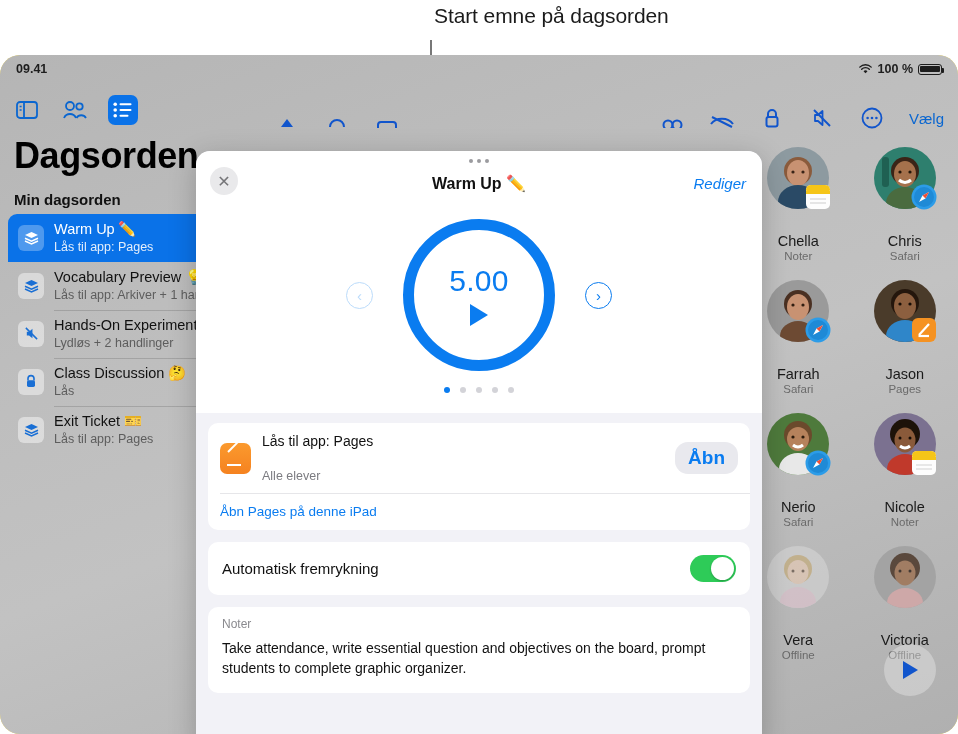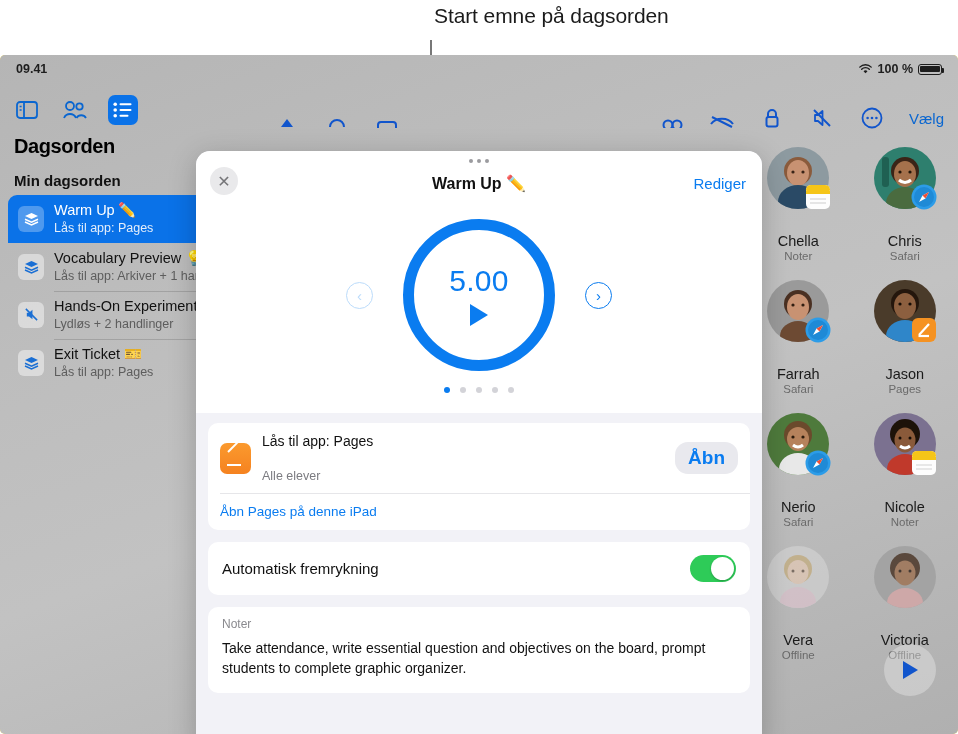--- a/index.html
+++ b/index.html
@@ -24,21 +24,21 @@
   }
   .callout-line-h {
     position: absolute; left: 430px; top: 256px;
     width: 48px; height: 2px; background: #777;
   }
 
   
   .device {
     position: absolute; left: 0; top: 55px;
     width: 958px; height: 679px;
-    border-radius: 5px;
+    border-radius: 20px;
     overflow: hidden;
     background: #fde047;
   }
   .device-inner {
     position: absolute; inset: 0;
     background: linear-gradient(160deg,#b5b5b5 0%,#bdbdbd 30%,#c2c2c2 55%,#b0b0b0 100%);
   }
 
   
   .statusbar {
@@ -68,21 +68,21 @@
   .sidebar-toolbar {
     display: flex; align-items: center; gap: 18px;
     padding: 8px 0 0 12px; height: 46px;
   }
   .sb-icon-btn {
     width: 30px; height: 30px; display:flex; align-items:center; justify-content:center;
     border-radius: 7px;
   }
   .sb-icon-btn.active { background: #0a72e8; }
   .page-title {
-    font-size: 20px; font-weight: bold; color: #000;
+    font-size: 36px; font-weight: bold; color: #000;
     padding: 6px 0 0 14px; letter-spacing: -0.4px;
   }
   .section-title {
     font-size: 15px; font-weight: bold; color: #111;
     padding: 14px 0 6px 14px;
   }
   .agenda-list { margin: 0 8px; border-radius: 9px; overflow: hidden; }
   .agenda-item {
     display: flex; align-items: center; gap: 10px;
     padding: 7px 10px 8px 10px; position: relative; min-height: 43px;
@@ -177,21 +177,21 @@
     position: relative; display:flex; align-items:center; justify-content:center;
     height: 40px;
   }
   .close-btn {
     position: absolute; left: 14px; top: 4px;
     width: 28px; height: 28px; border-radius: 50%;
     background: #e9e9eb; display:flex; align-items:center; justify-content:center;
     color:#757578; font-size:16px;
   }
   .modal-title { font-size: 16px; font-weight: bold; color:#111; }
-  .edit-btn { position:absolute; right: 16px; font-size:15px; color:#0a7cf0; }
+  .edit-btn { position:absolute; right: 16px; font-size:15px; color:#0a7cf0;font-style:italic; }
 
   .timer-row {
     display:flex; align-items:center; justify-content:center; gap: 30px;
     padding: 16px 0 10px 0;
   }
   .chev {
     width: 27px; height: 27px; border-radius: 50%;
     border: 1.7px solid #0a7cf0;
     display:flex; align-items:center; justify-content:center;
     color: #0a7cf0; font-size: 15px; line-height:1;
@@ -409,20 +409,32 @@
                 <path d="M3 6 h2.4 l3.6-3 v10 l-3.6-3 H3 z" fill="#1a6fd4"></path>
                 <line x1="2" y1="2" x2="14" y2="14" stroke="#1a6fd4" stroke-width="1.6"></line>
               </svg>
           </div>
           <div class="ag-text">
             <span class="ag-title">Hands-On Experiment 🧪</span>
             <span class="ag-sub">Lydløs + 2 handlinger</span>
           </div>
         </div>
 
+        <div class="agenda-item">
+          <div class="ag-icon">
+            <svg width="12" height="15" viewBox="0 0 12 15">
+                <path d="M3 6.5 V4.6 a3 3 0 0 1 6 0 v1.9" stroke="#1a6fd4" stroke-width="1.6" fill="none"></path>
+                <rect x="2" y="6.3" width="8" height="6.6" rx="1.6" fill="#1a6fd4"></rect>
+              </svg>
+          </div>
+          <div class="ag-text">
+            <span class="ag-title">Class Discussion 🤔</span>
+            <span class="ag-sub">Lås</span>
+          </div>
+        </div>
 
         <div class="agenda-item">
           <div class="ag-icon">
             <svg width="15" height="14" viewBox="0 0 15 14">
                 <path d="M7.5 1 L14 4 L7.5 7 L1 4 Z" fill="#1a6fd4"></path>
                 <path d="M1 7.2 L7.5 10.2 L14 7.2" stroke="#1a6fd4" stroke-width="1.5" fill="none"></path>
                 <path d="M1 10 L7.5 13 L14 10" stroke="#1a6fd4" stroke-width="1.5" fill="none"></path>
               </svg>
           </div>
           <div class="ag-text">

